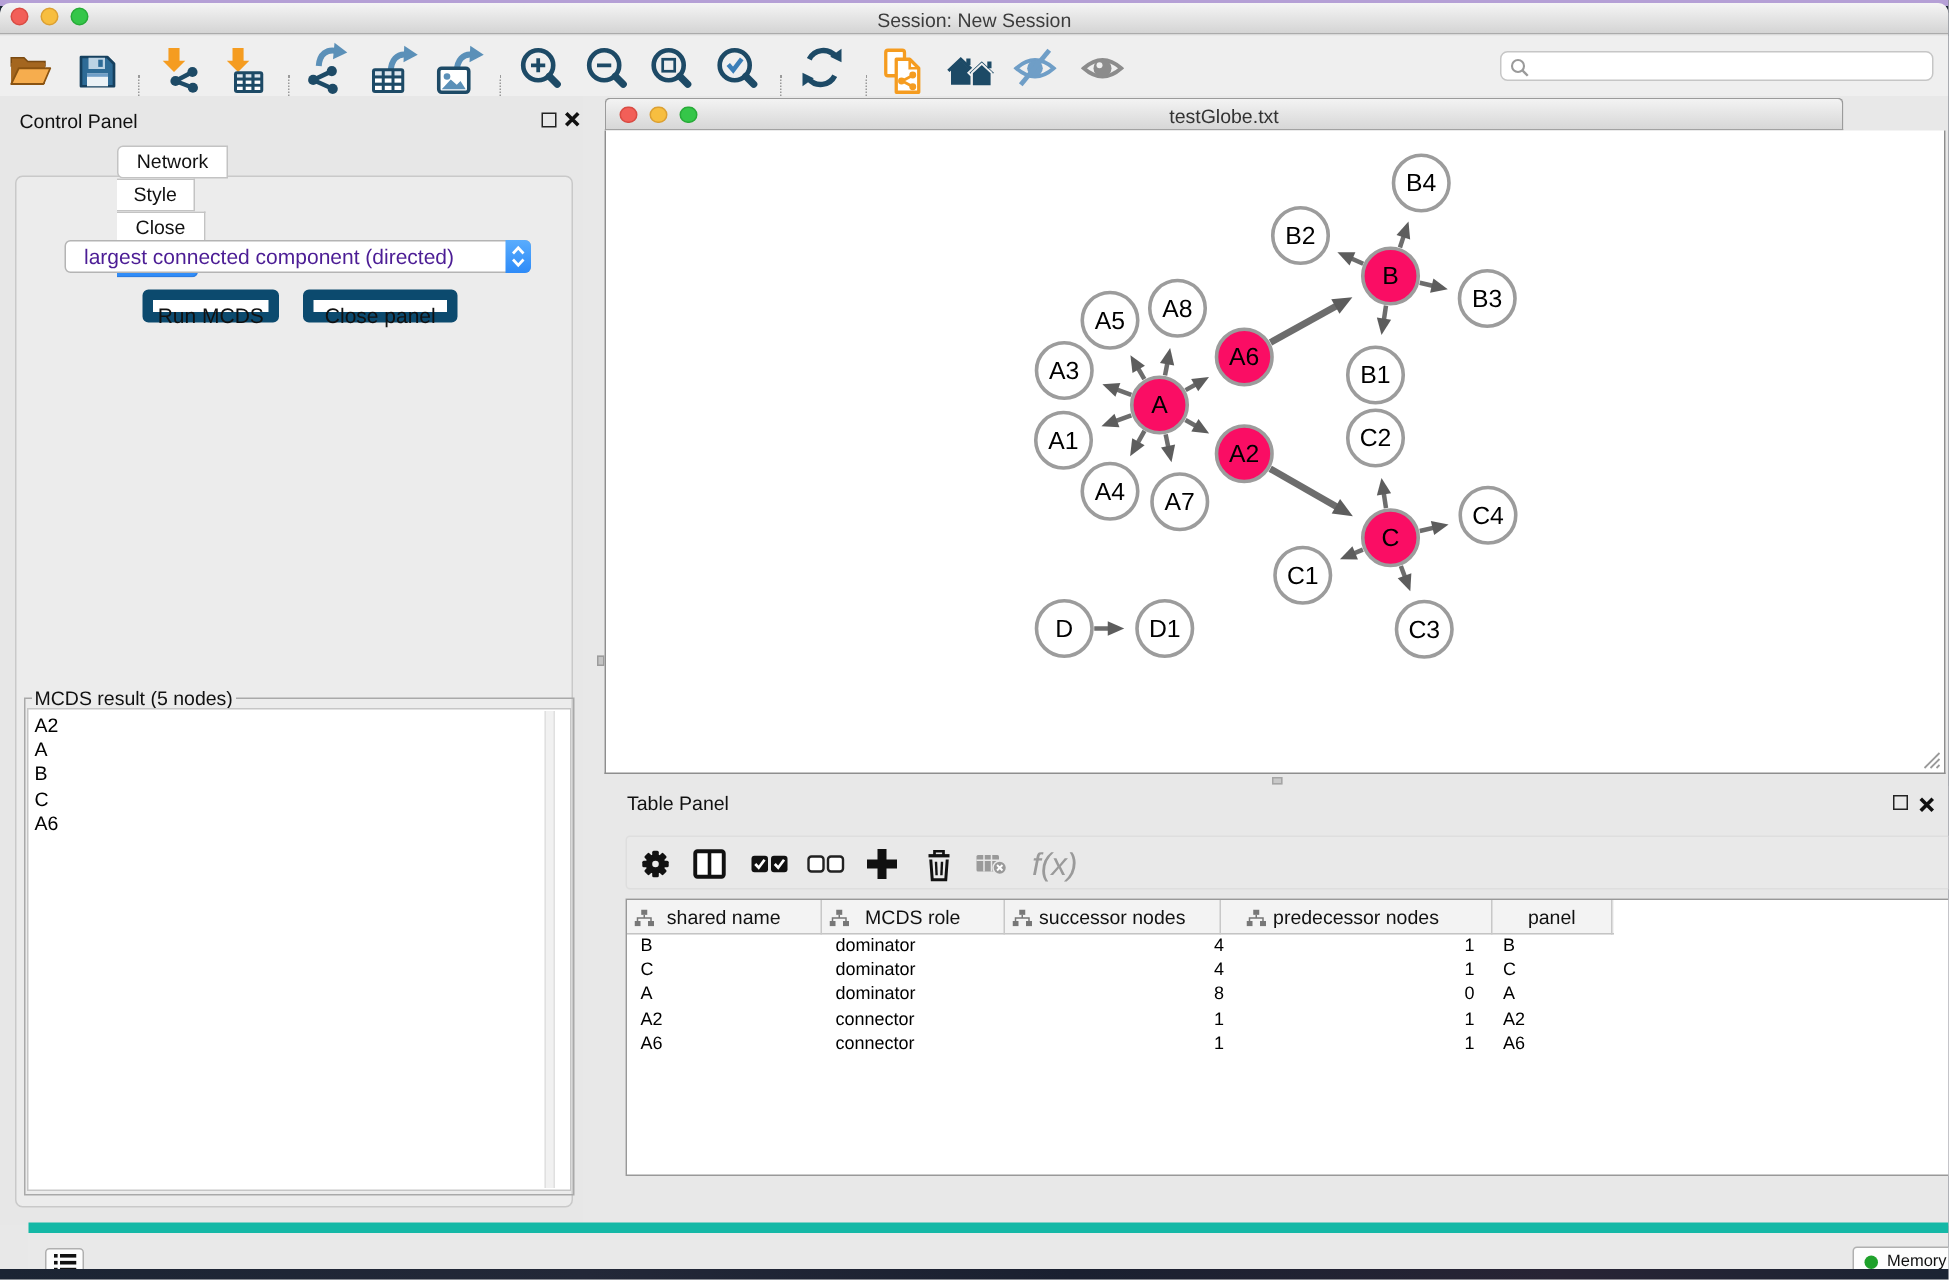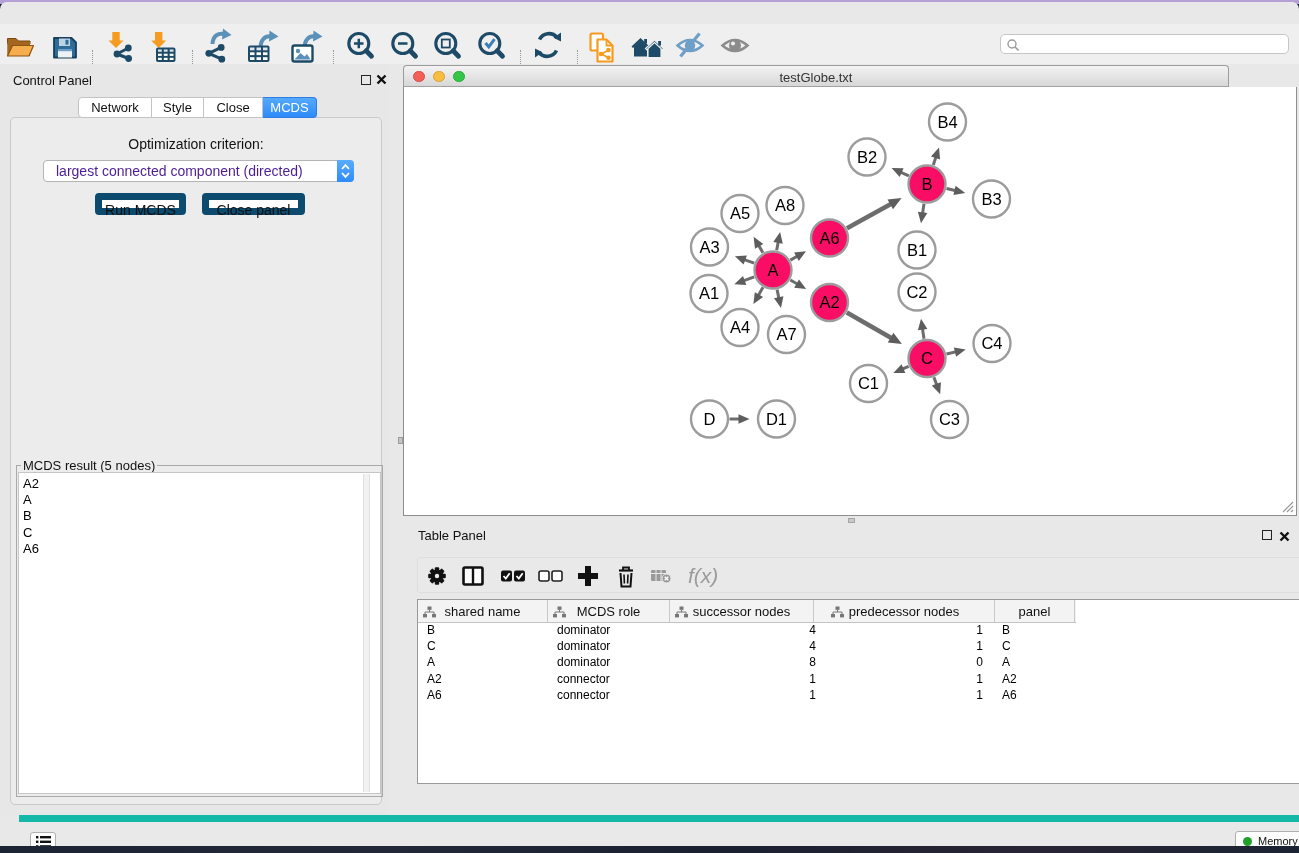--- a/index.html
+++ b/index.html
@@ -14,21 +14,21 @@
 #toolbar { left:0; top:22px; width:1299px; height:40px; background:#efefef; }
 .vsep { top:26px; width:1px; height:32px; border-left:1px dotted #9a9a9a; }
 #searchbox { left:1000px; top:10px; width:289px; height:20px; background:#fff; border:1px solid #c6c6c6; border-radius:5px; }
 
 #main { left:0; top:62px; width:1299px; height:753px; background:#e8e8e8; }
 
 #cp { left:0; top:0; width:389px; height:753px; background:#e7e7e7; }
 #cp-title { left:13px; top:9px; font-size:13px; color:#111; }
 .wicon { top:11px; width:10px; height:10px; }
 #cp-sub { left:10px; top:53px; width:372px; height:688px; background:#ececec; border:1px solid #c9c9c9; border-radius:5px; }
-#tabs { left:78px; top:33px; height:21px; display:flex; font-size:13px; }
+#tabs { left:78px; top:33px; height:21px; display:flex; font-size:13px;flex-direction:column; }
 .tab { background:#fff; border:1px solid #c3c3c3; border-left:none; line-height:20px; color:#111; text-align:center; }
 .tab:first-child { border-left:1px solid #c3c3c3; border-radius:4px 0 0 4px; }
 .tab.sel { background:linear-gradient(#55aafd,#2e8bf8); color:#fff; border-color:#2e7de0; border-radius:0 4px 4px 0; }
 #optlabel { left:0; top:72px; width:392px; text-align:center; font-size:14px; color:#111; }
 #dropdown { left:43px; top:96px; width:311px; height:22px; background:#fff; border:1px solid #b4b4b4; border-radius:4px; font-size:14px; color:#4c1d95; line-height:20px; padding-left:12px; }
 #stepper { right:-1px; top:-1px; width:17px; height:22px; background:linear-gradient(#59acfd,#2e8bf8); border-radius:0 4px 4px 0; }
 .btn { top:129px; height:22px; background:#fff; border:7px solid #0c4a6e; border-radius:4px; font-size:14px; color:#111; text-align:center; line-height:20px; }
 fieldset#mcdsres { left:16px; top:394px; width:367px; height:339px; border:1px solid #a9a9a9; background:transparent; }
 #mcdsres legend { font-size:13px; color:#111; margin-left:4px; padding:0 2px; background:transparent; }
 #mcdsbox { left:18px; top:408px; width:363px; height:322px; background:#fff; border:1px solid #c6c6c6; }
@@ -57,20 +57,26 @@
 
 #statusbar { left:0; top:813px; width:1299px; height:31px; background:#e9e9e9; border-top:7px solid #14b8a6;margin-left:19px; }
 #memory { right:13px; top:9px; width:70px; height:19px; background:#fdfdfd; border:1px solid #b0b0b0; border-radius:3px; font-size:11px; color:#111; }
 #listbtn { left:11px; top:10px; width:26px; height:18px; background:#fdfdfd; border:1px solid #b0b0b0; border-radius:3px; }
 text { font-family:"Liberation Sans", sans-serif; }
 </style>
 </head>
 <body>
 <div class="abs" id="purple"></div>
 <div class="abs" id="app">
+  <div class="abs" id="titlebar">
+    <div class="abs tl" style="left:6.8px;top:2.8px;width:12.5px;height:12.5px;background:#f25f58;border:1px solid #d94b43;"></div>
+    <div class="abs tl" style="left:26.8px;top:2.8px;width:12.5px;height:12.5px;background:#f7be40;border:1px solid #dca032;"></div>
+    <div class="abs tl" style="left:46.8px;top:2.8px;width:12.5px;height:12.5px;background:#35c649;border:1px solid #27ab38;"></div>
+    <div class="abs" id="title">Session: New Session</div>
+  </div>
   <div class="abs" id="toolbar">
     <div class="abs vsep" style="left:92px;"></div>
     <div class="abs vsep" style="left:192px;"></div>
     <div class="abs vsep" style="left:333px;"></div>
     <div class="abs vsep" style="left:520px;"></div>
     <div class="abs vsep" style="left:577px;"></div>
     <div class="abs" id="toolicons" style="left:0;top:2px;"><svg width="780" height="40" viewBox="0 0 780 40">
 <path d="M7.5 12.5 L16 12.5 L18.5 15 L30 15 L30 18 L7.5 18 Z" fill="#a4661f" stroke="#7a4a12" stroke-width="1"></path>
 <path d="M7.5 12.5 L7.5 30 L11 30 L11 17 L30 17 L30 18.5 L7.5 18.5 Z" fill="#a4661f"></path>
 <rect x="7.5" y="16" width="22.5" height="14" fill="#a4661f"></rect>
@@ -181,21 +187,20 @@
       <svg class="abs" style="left:376px;top:10px;" width="11" height="11" viewBox="0 0 11 11">
           <path d="M1.5 1.5 L9.5 9.5 M9.5 1.5 L1.5 9.5" stroke="#111" stroke-width="2.4"></path>
         </svg>
       <div class="abs" id="cp-sub"></div>
       <div class="abs" id="tabs">
         <div class="tab" style="width:74px;">Network</div>
           <div class="tab" style="width:52px;">Style</div>
           <div class="tab" style="width:59px;">Close</div>
           <div class="tab sel" style="width:54px;">MCDS</div>
       </div>
-      <div class="abs" id="optlabel">Optimization criterion:</div>
       <div class="abs" id="dropdown">largest connected component (directed)
         <div class="abs" id="stepper">
           <svg class="abs" style="left:3px;top:3px;" width="11" height="16" viewBox="0 0 11 16">
               <path d="M2 6 L5.5 2.2 L9 6" fill="none" stroke="#fff" stroke-width="1.8"></path>
               <path d="M2 10 L5.5 13.8 L9 10" fill="none" stroke="#fff" stroke-width="1.8"></path>
             </svg>
         </div>
       </div>
       <div class="abs btn" style="left:95px;width:91px;">Run MCDS</div>
       <div class="abs btn" style="left:202px;width:103px;">Close panel</div>

